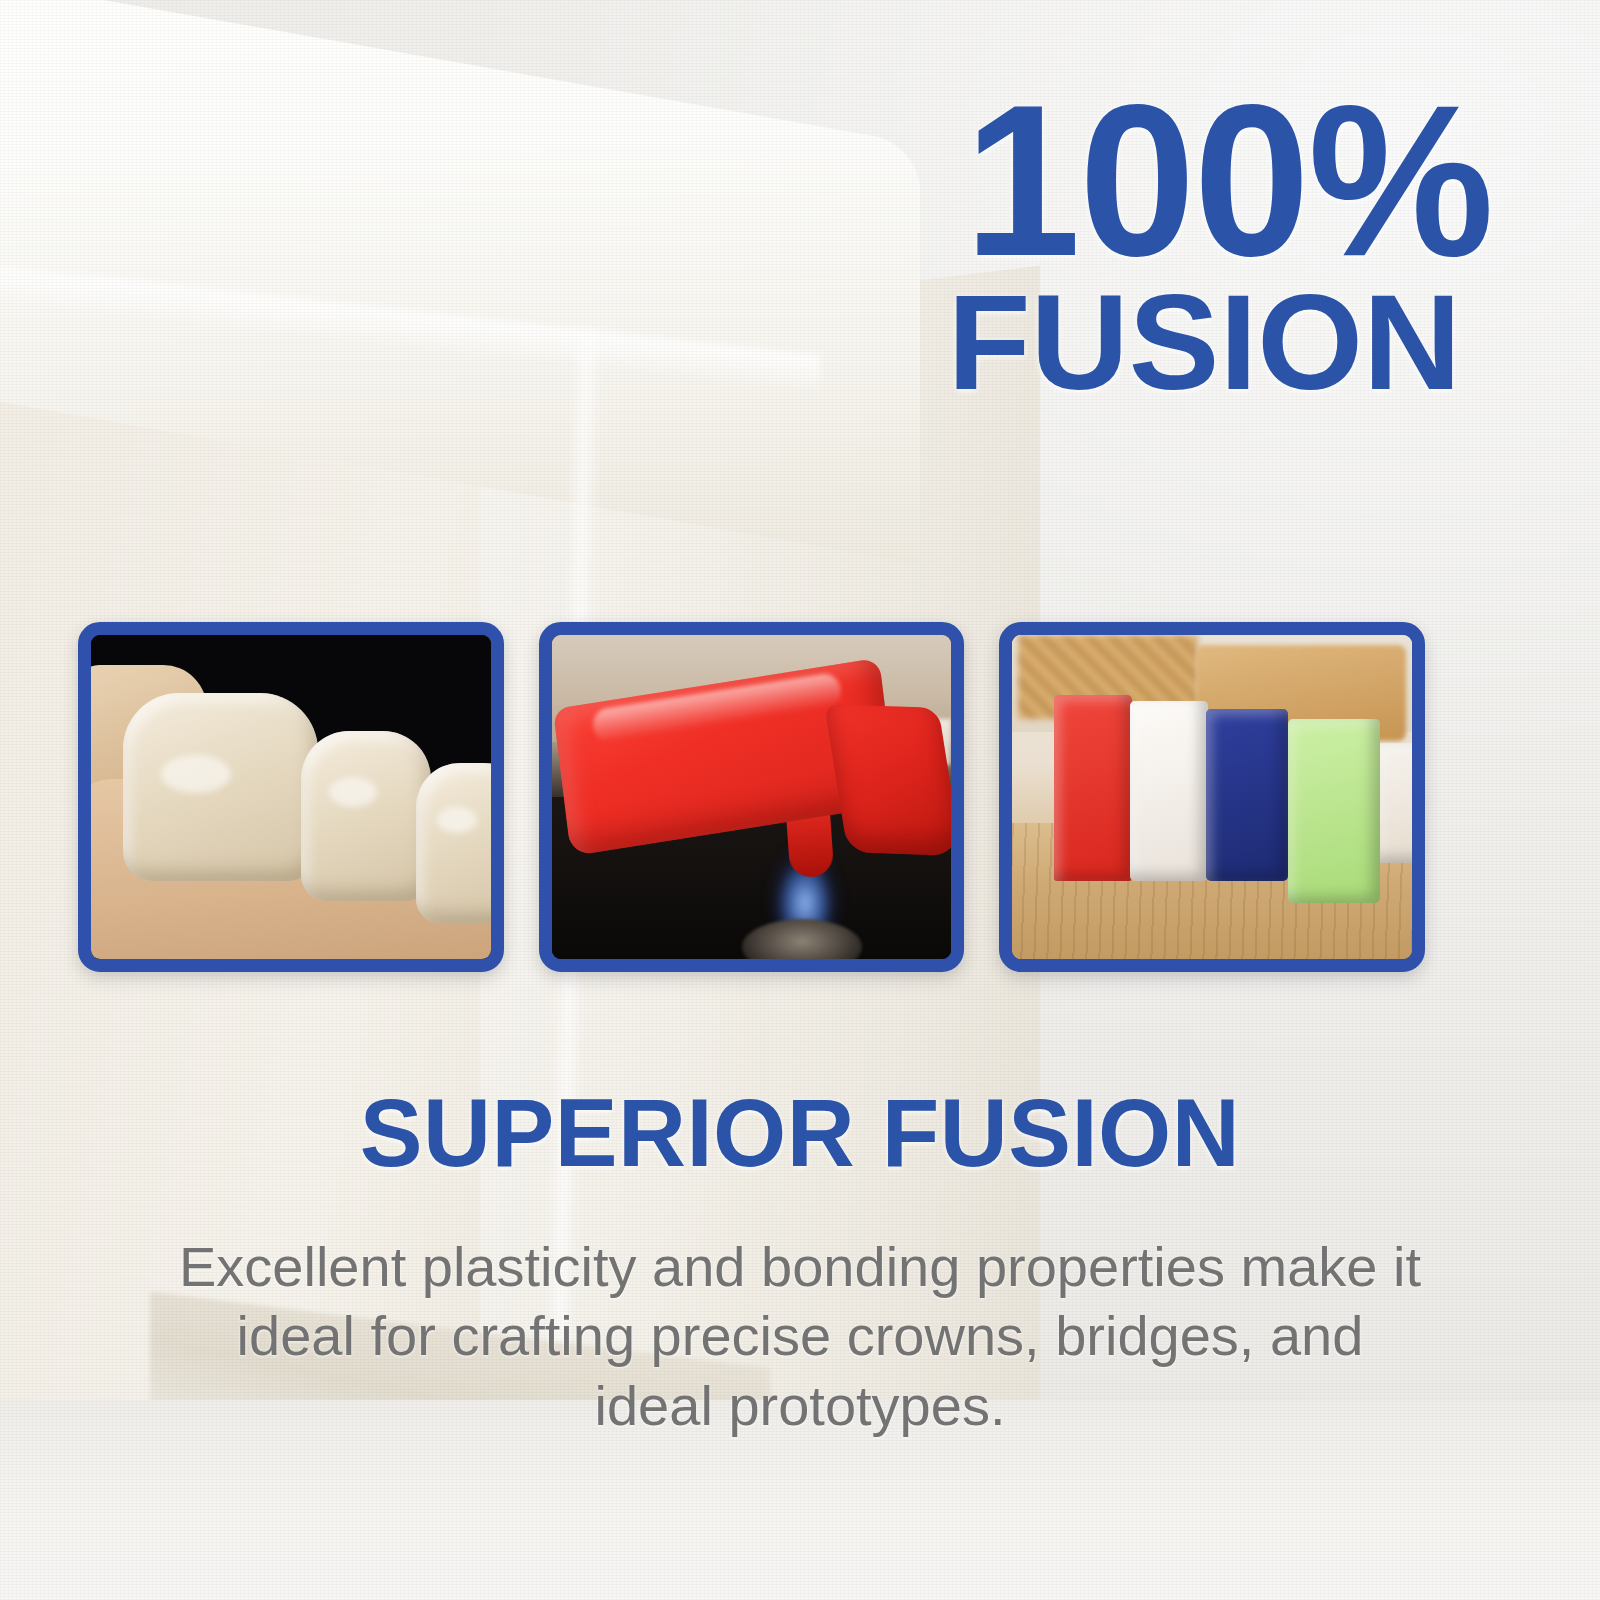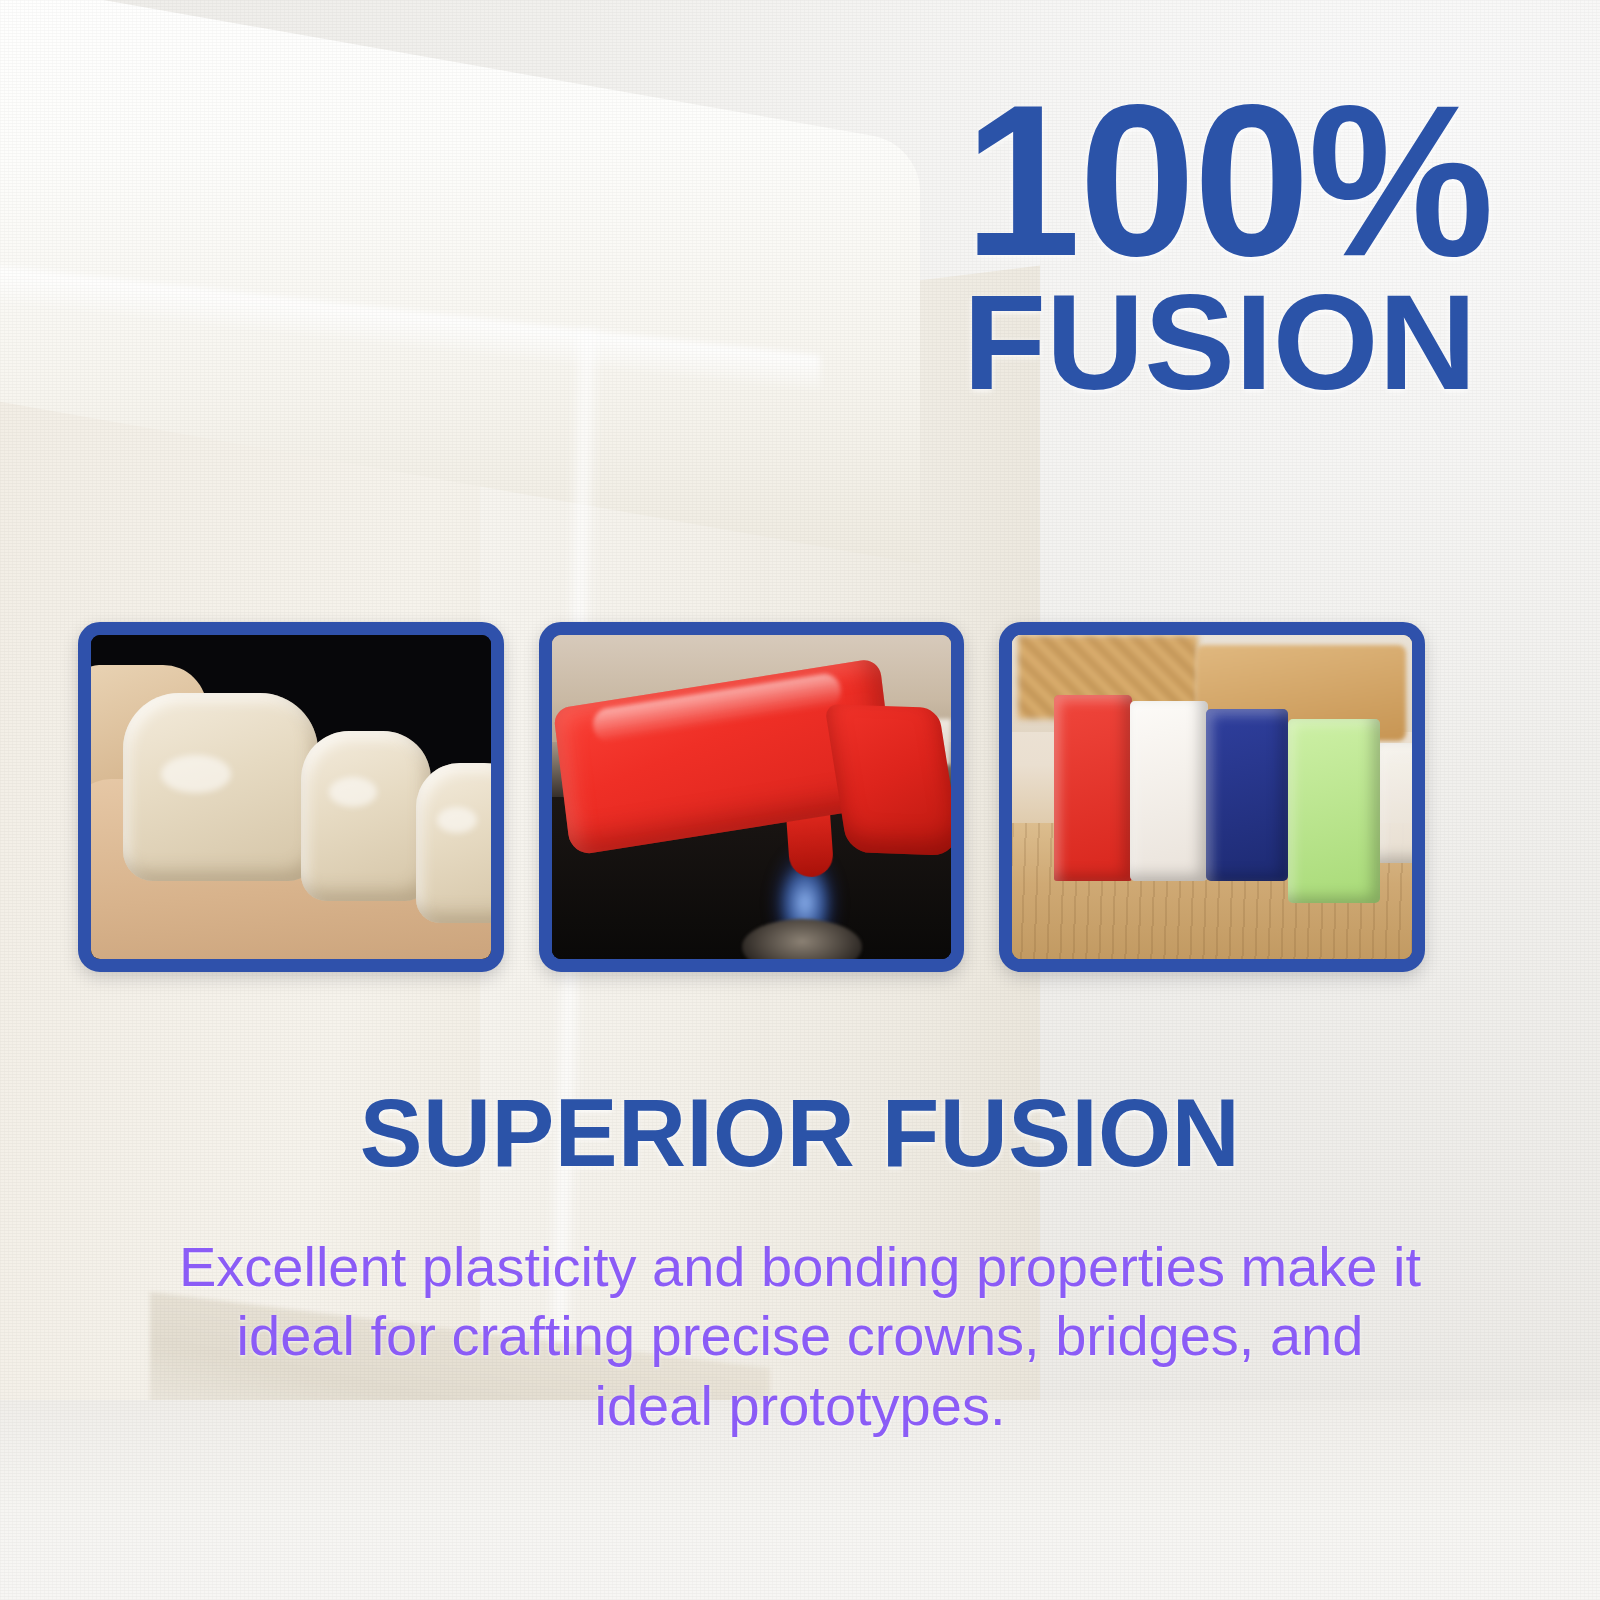--- a/index.html
+++ b/index.html
@@ -66,21 +66,21 @@
     position:absolute;left:0;top:1400px;width:1600px;height:200px;
     background:linear-gradient(180deg,#f0eeea 0%,#f6f5f2 55%,#f7f6f4 100%);
   }
   .grain{
     position:absolute;inset:0;opacity:.05;
     background-image:repeating-linear-gradient(0deg,rgba(0,0,0,.5) 0 1px,rgba(255,255,255,0) 1px 3px),
                      repeating-linear-gradient(90deg,rgba(0,0,0,.4) 0 1px,rgba(255,255,255,0) 1px 4px);
   }
 
   
-  .headline-wrap{position:absolute;right:108px;top:88px;text-align:center;}
+  .headline-wrap{position:absolute;right:108px;top:88px;text-align:left;}
   .headline-100{
     font-family:"Liberation Sans","DejaVu Sans",sans-serif;
     font-weight:700;font-size:216px;line-height:.86;
     letter-spacing:-2px;color:#2b53a8;
     transform:scaleX(.97);transform-origin:right center;
     text-shadow:0 2px 6px rgba(255,255,255,.85);
     white-space:nowrap;
   }
   .headline-quality{
     font-weight:700;font-size:136px;line-height:.92;
@@ -185,21 +185,21 @@
 
   
   .fusion-title{
     position:absolute;left:0;right:0;top:1078px;text-align:center;
     font-weight:700;font-size:96px;letter-spacing:.5px;color:#2b53a8;
     text-shadow:0 2px 5px rgba(255,255,255,.8);
     transform:scaleX(.98);
   }
   .body-copy{
     position:absolute;left:110px;right:110px;top:1232px;text-align:center;
-    font-size:56px;line-height:1.24;color:#8b5cf6;font-weight:400;
+    font-size:56px;line-height:1.24;color:#737373;font-weight:400;
     text-shadow:0 1px 3px rgba(255,255,255,.75);
   }
   .body-copy .ln{display:block;white-space:nowrap;}
 </style>
 </head>
 <body>
 
 <div id="stage">
 
   <div class="bg-surface"></div>

